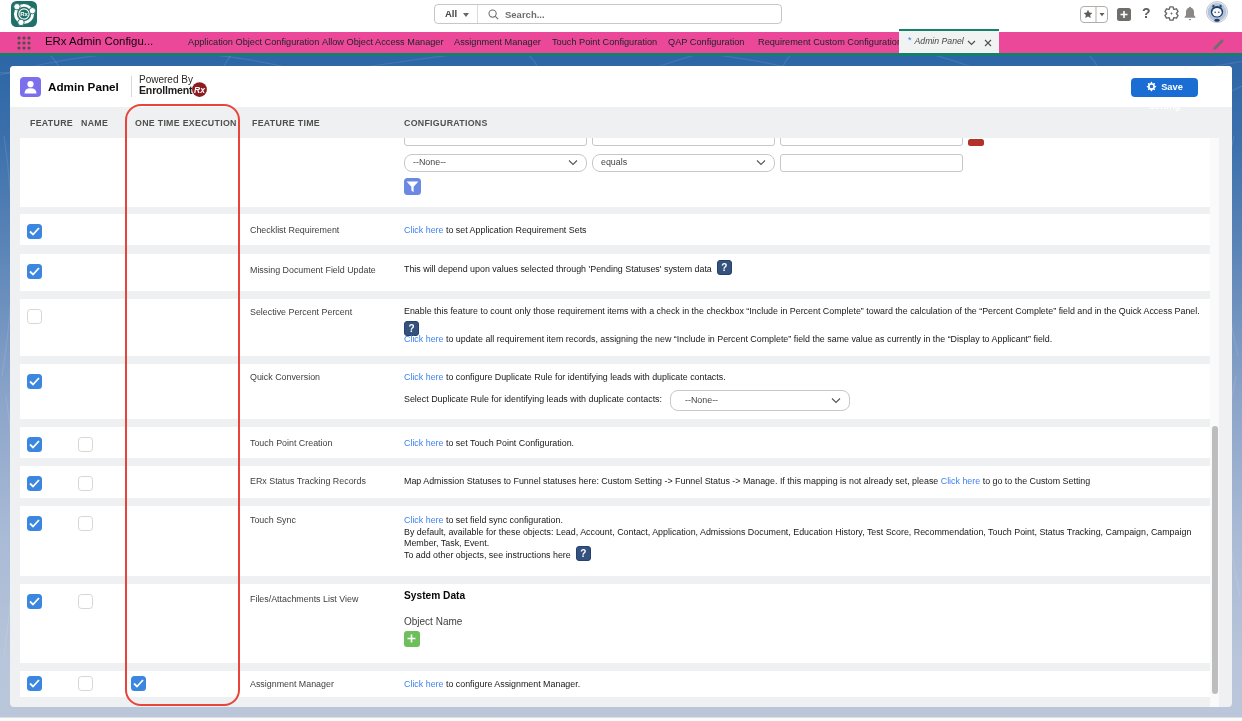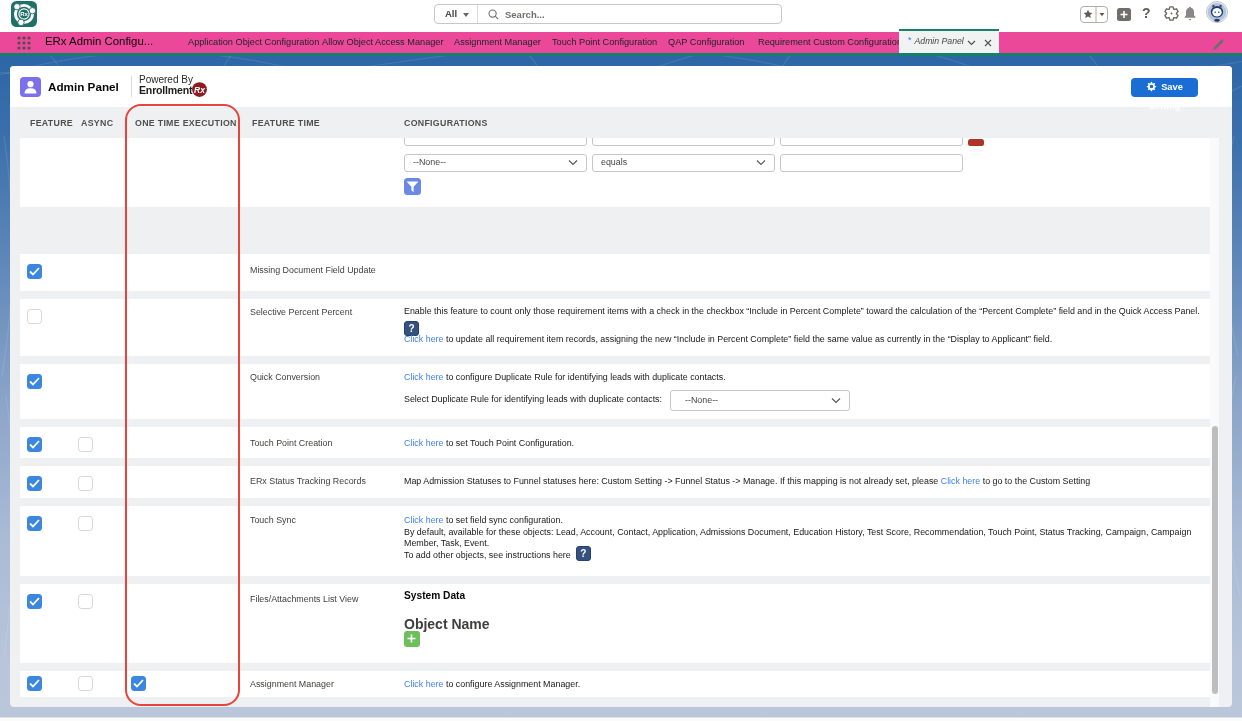--- a/index.html
+++ b/index.html
@@ -50,21 +50,21 @@
 .row { position:absolute; left:10px; width:1193px; background:#fff; overflow:hidden; }
 .cb { position:absolute; width:15px; height:15px; border-radius:3.5px; }
 .cb.on { background:#3b86de; }
 .cb.off { background:#fff; border:1px solid #d8d6d4; }
 .cb.on svg { position:absolute; left:2px; top:3px; }
 .fname { position:absolute; left:230px; font-size:8.9px; color:#3e3e3c; }
 .cfg { position:absolute; left:384px; font-size:8.9px; color:#181818; line-height:11.5px; }
 .lnk { color:#3f82f0; }
 .helpq { display:inline-block; width:15px; height:15px; background:#35517e; border:1px solid #27406e; border-radius:3px; color:#fff; font-size:10px; font-weight:bold; text-align:center; line-height:14px; vertical-align:middle; }
 .fld { position:absolute; border:1px solid #c9c7c5; border-radius:3px; background:#fff; }
-.sel { position:absolute; border:1px solid #c9c7c5; border-radius:3px; background:#fff; font-size:8.9px; color:#444; }
+.sel { position:absolute; border:1px solid #c9c7c5; border-radius:8px; background:#fff; font-size:8.9px; color:#444; }
 .sel .chev { position:absolute; right:8px; top:50%; margin-top:-2.5px; }
 
 #scrolltrack { position:absolute; left:1200px; top:72px; width:9px; height:569px; background:#fafafa; }
 #scrollthumb { position:absolute; left:1201.5px; top:360px; width:6px; height:268px; background:#bdbdbd; border-radius:3px; }
 
 #redbox { position:absolute; left:124.5px; top:103.5px; width:115px; height:602px; border:2.5px solid #e8443a; border-radius:16px; z-index:50; }
 </style>
 </head>
 <body>
 <div id="app">
@@ -190,21 +190,21 @@
           <circle cx="60.5" cy="7.6" r="7.4" fill="#8e1b1f"></circle>
           <text x="60.5" y="11" font-size="8.5" font-weight="bold" font-style="italic" fill="#fff" text-anchor="middle" font-family="Liberation Sans">Rx</text>
         </svg>
         <div id="savebtn"><svg width="11" height="11" viewBox="0 0 24 24">
               <path fill="#fff" d="M12 8.2a3.8 3.8 0 1 0 0 7.6 3.8 3.8 0 0 0 0-7.6zm9.4 5.4l-2.2 .6a7.3 7.3 0 0 1-.7 1.7l1.1 2a.9 .9 0 0 1-.15 1.1l-.75 .75a.9 .9 0 0 1-1.1 .15l-2-1.1a7.3 7.3 0 0 1-1.7 .7l-.6 2.2a.9 .9 0 0 1-.9 .7h-1.1a.9 .9 0 0 1-.9-.7l-.6-2.2a7.3 7.3 0 0 1-1.7-.7l-2 1.1a.9 .9 0 0 1-1.1-.15l-.75-.75a.9 .9 0 0 1-.15-1.1l1.1-2a7.3 7.3 0 0 1-.7-1.7l-2.2-.6a.9 .9 0 0 1-.7-.9v-1.1a.9 .9 0 0 1 .7-.9l2.2-.6a7.3 7.3 0 0 1 .7-1.7l-1.1-2a.9 .9 0 0 1 .15-1.1l.75-.75a.9 .9 0 0 1 1.1-.15l2 1.1a7.3 7.3 0 0 1 1.7-.7l.6-2.2a.9 .9 0 0 1 .9-.7h1.1a.9 .9 0 0 1 .9 .7l.6 2.2a7.3 7.3 0 0 1 1.7 .7l2-1.1a.9 .9 0 0 1 1.1 .15l.75 .75a.9 .9 0 0 1 .15 1.1l-1.1 2a7.3 7.3 0 0 1 .7 1.7l2.2 .6a.9 .9 0 0 1 .7 .9v1.1a.9 .9 0 0 1-.7 .9z"></path>
               <circle cx="12" cy="12" r="3" fill="#1a6dd3"></circle>
             </svg>Save Setting</div>
       </div>
       <div id="thead">
         <span style="left:20px">FEATURE</span>
-        <span style="left:71px">ASYNC</span>
+        <span style="left:71px">NAME</span>
         <span style="left:125px">ONE TIME EXECUTION</span>
         <span style="left:242px">FEATURE TIME</span>
         <span style="left:394px">CONFIGURATIONS</span>
       </div>
 
       <div class="row" style="top:72px; height:69px">
         <div class="fld" style="left:384px; top:-12px; width:183px; height:20px"></div>
         <div class="fld" style="left:572px; top:-12px; width:183px; height:20px"></div>
         <div class="fld" style="left:760px; top:-12px; width:183px; height:20px"></div>
         <div class="abs" style="left:947.5px; top:1px; width:16px; height:6.5px; background:#b03228; border-radius:2.5px"></div>
@@ -219,28 +219,38 @@
             </svg>
         </div>
         <div class="fld" style="left:760px; top:16px; width:183px; height:17.5px"></div>
         <div class="abs" style="left:384px; top:40px; width:17px; height:17px; background:#6b89e2; border-radius:3.5px">
           <svg style="position:absolute;left:2px;top:3px" width="13" height="12" viewBox="0 0 13 12">
               <path d="M0.6 0.5 L12.4 0.5 L7.6 5.8 L7.6 11.3 L5.4 9.6 L5.4 5.8 Z" fill="#fff"></path>
             </svg>
         </div>
       </div>
 
+      <div class="row" style="top:147.5px; height:31px">
+        <div class="cb on" style="left:6.5px; top:10.5px">
+            <svg width="11" height="9" viewBox="0 0 11 9">
+              <path d="M1 4.5 L4 7.5 L10 1" fill="none" stroke="#fff" stroke-width="1.8"></path>
+            </svg>
+          </div>
+        <div class="fname" style="top:11.5px">Checklist Requirement</div>
+        <div class="cfg" style="top:11.5px"><span class="lnk">Click here</span> to set Application Requirement Sets</div>
+      </div>
 
       <div class="row" style="top:187.5px; height:37px">
         <div class="cb on" style="left:6.5px; top:10.5px">
             <svg width="11" height="9" viewBox="0 0 11 9">
               <path d="M1 4.5 L4 7.5 L10 1" fill="none" stroke="#fff" stroke-width="1.8"></path>
             </svg>
           </div>
         <div class="fname" style="top:11px">Missing Document Field Update</div>
+        <div class="cfg" style="top:10.5px">This will depend upon values selected through 'Pending Statuses' system data&nbsp; <span class="helpq" style="margin-top:-4px">?</span></div>
       </div>
 
       <div class="row" style="top:232.5px; height:57px">
         <div class="cb off" style="left:6.5px; top:10.5px"></div>
         <div class="fname" style="top:8px">Selective Percent Percent</div>
         <div class="cfg" style="top:7.7px; white-space:nowrap">Enable this feature to count only those requirement items with a check in the checkbox “Include in Percent Complete” toward the calculation of the “Percent Complete” field and in the Quick Access Panel.</div>
         <span class="helpq abs" style="left:384px; top:22.2px">?</span>
         <div class="cfg" style="top:35.4px; white-space:nowrap"><span class="lnk">Click here</span> to update all requirement item records, assigning the new “Include in Percent Complete” field the same value as currently in the “Display to Applicant” field.</div>
       </div>
 
@@ -298,21 +308,21 @@
 
       <div class="row" style="top:517.5px; height:79px">
         <div class="cb on" style="left:6.5px; top:10.5px">
             <svg width="11" height="9" viewBox="0 0 11 9">
               <path d="M1 4.5 L4 7.5 L10 1" fill="none" stroke="#fff" stroke-width="1.8"></path>
             </svg>
           </div>
         <div class="cb off" style="left:58px; top:10.5px"></div>
         <div class="fname" style="top:10px">Files/Attachments List View</div>
         <div class="abs" style="left:384px; top:6.5px; font-size:10.2px; font-weight:bold; color:#080707">System Data</div>
-        <div class="abs" style="left:384px; top:32.5px; font-size:14px; font-weight:bold; color:#3e3e3c">Object Name</div>
+        <div class="abs" style="left:384px; top:32.5px; font-size:10px; font-weight:normal; color:#3e3e3c">Object Name</div>
         <div class="abs" style="left:384px; top:47.5px; width:15.5px; height:15.5px; background:#6cbf5a; border-radius:3px">
           <svg style="position:absolute;left:3.2px;top:3.2px" width="9" height="9" viewBox="0 0 9 9">
               <path d="M4.5 0.5 V8.5 M0.5 4.5 H8.5" stroke="#fff" stroke-width="1.6"></path>
             </svg>
         </div>
       </div>
 
       <div class="row" style="top:604.5px; height:26px">
         <div class="cb on" style="left:6.5px; top:5.5px">
             <svg width="11" height="9" viewBox="0 0 11 9">

